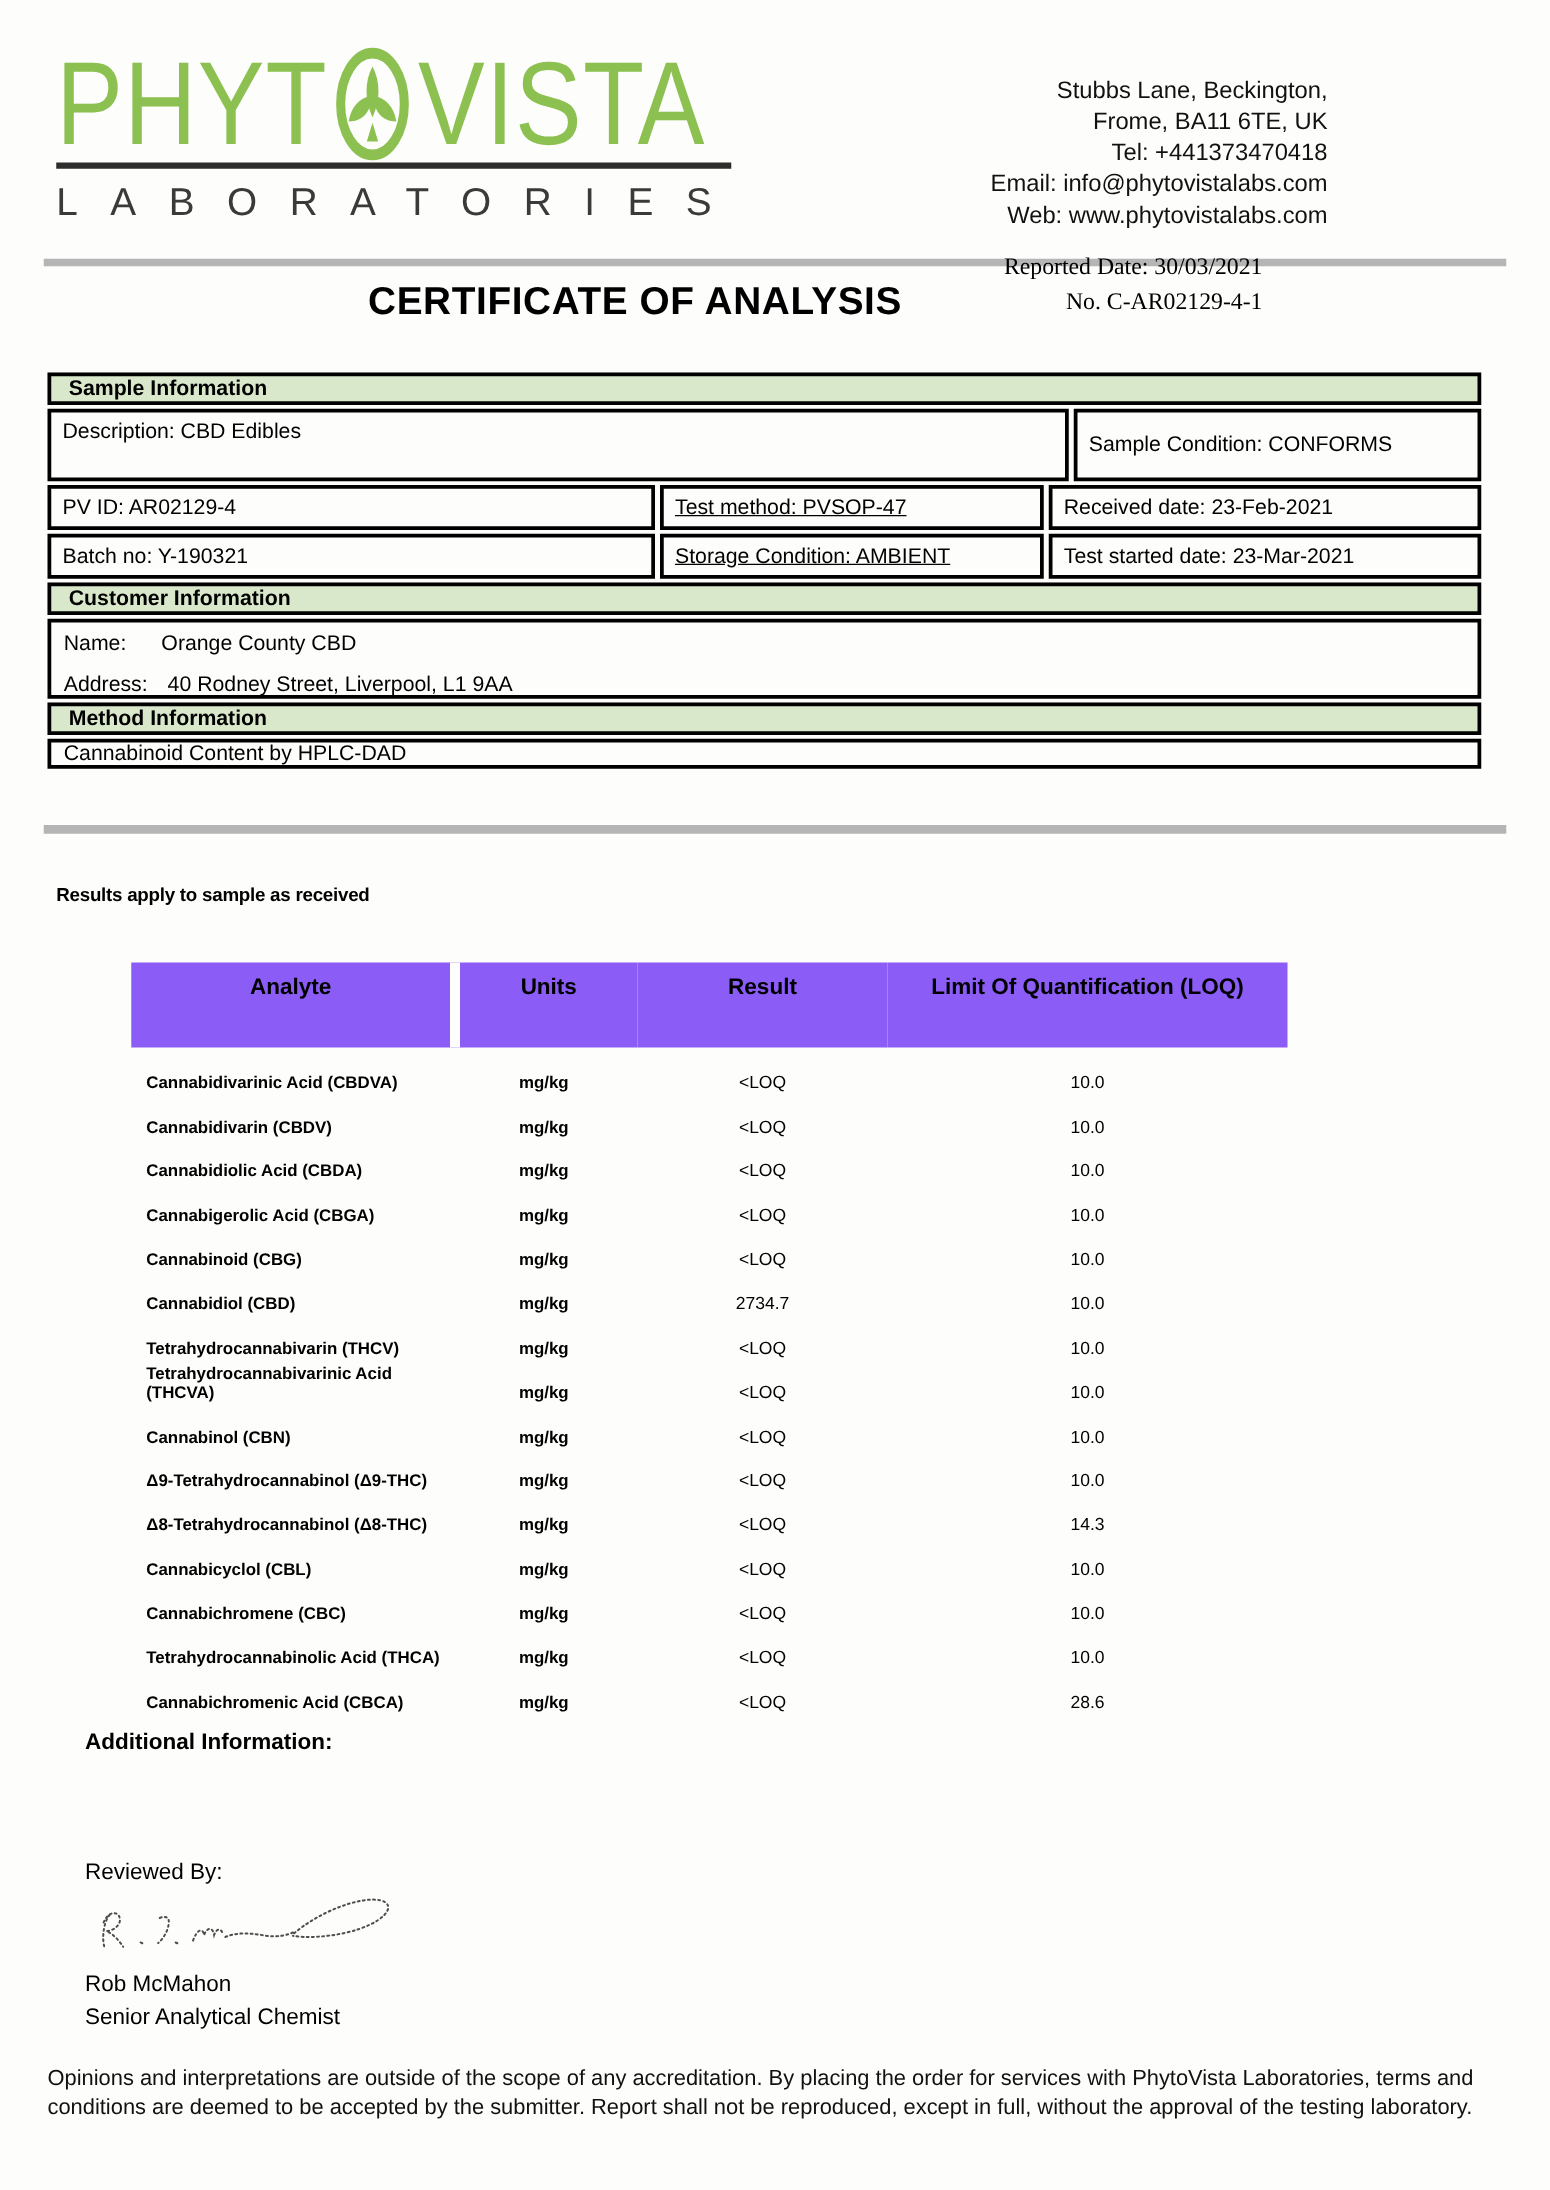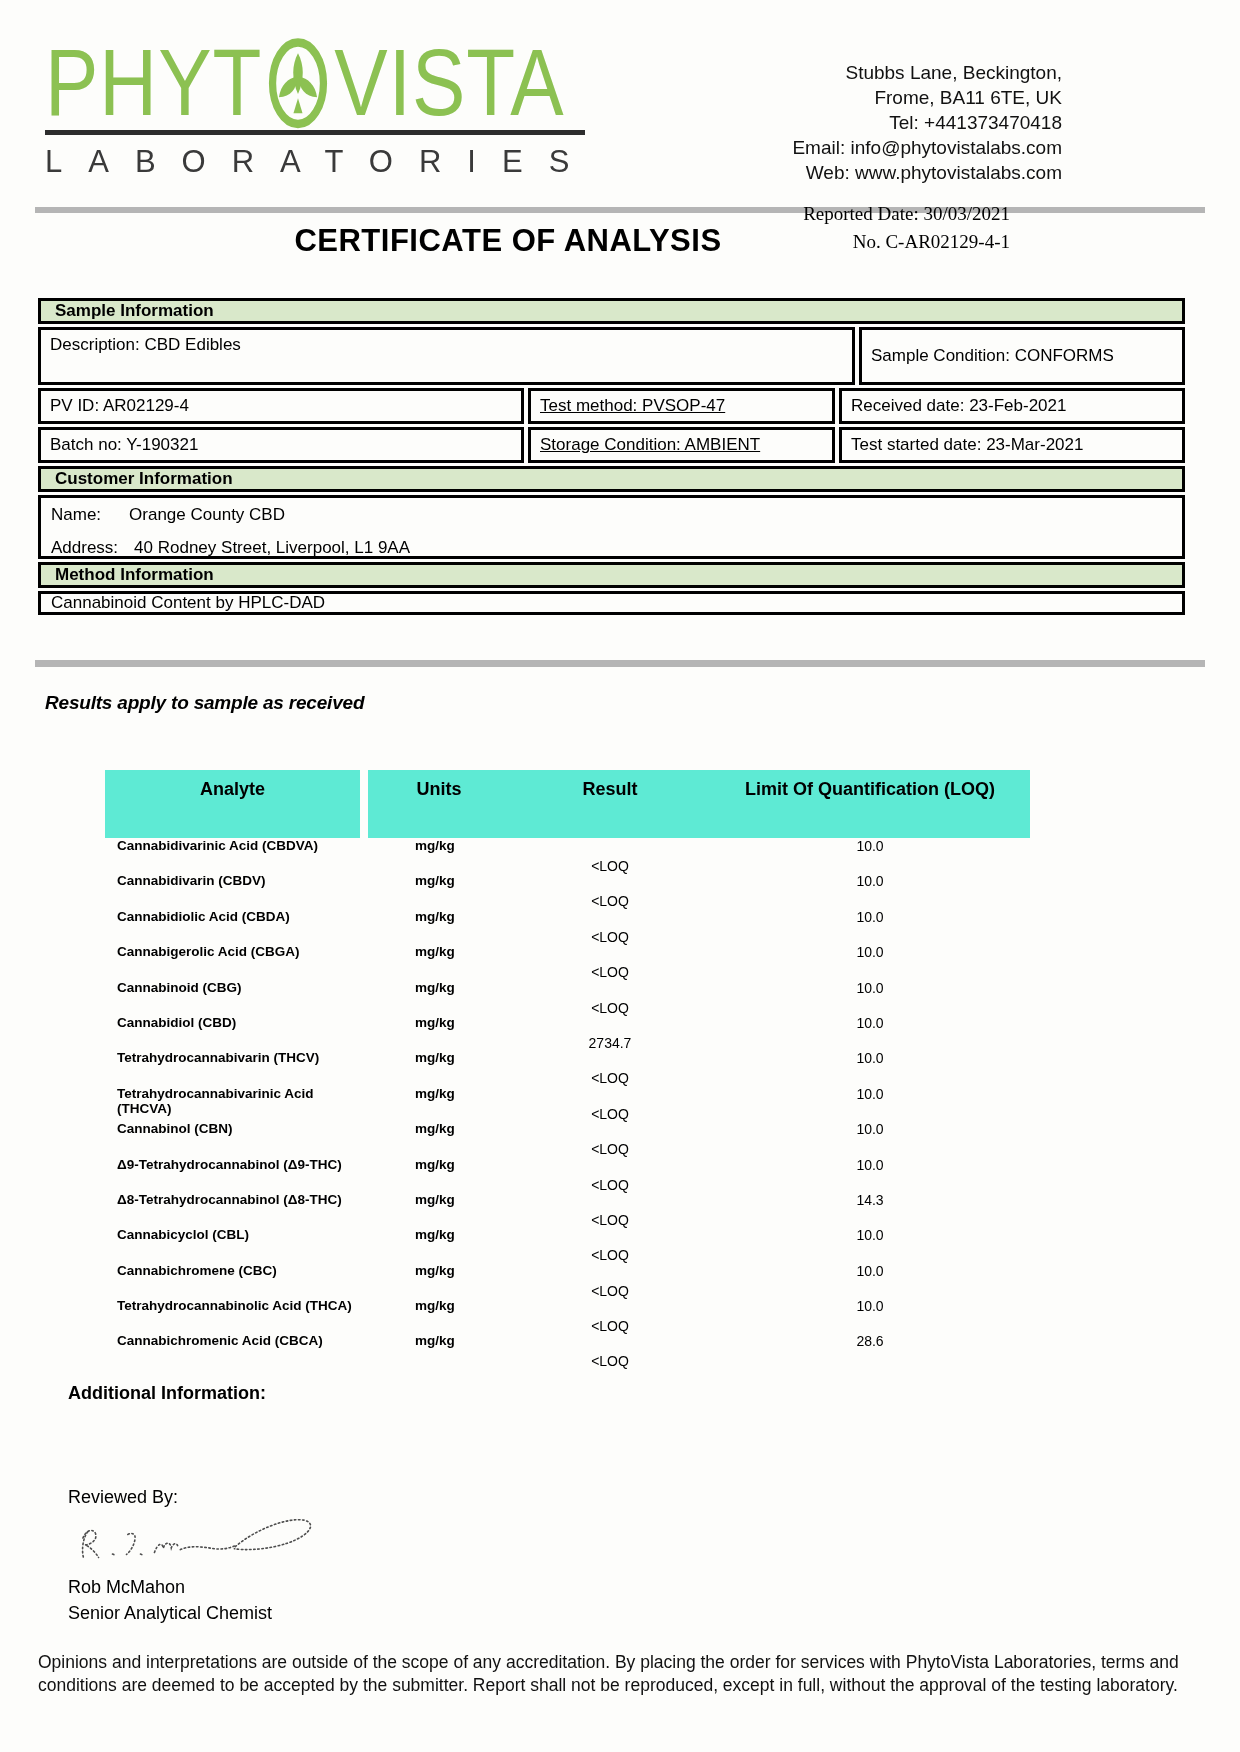--- a/index.html
+++ b/index.html
@@ -69,37 +69,37 @@
   .mt3 { margin-top:3px; }
   .cust-box { height:64px; padding:8px 10px; }
   .cust-line { line-height:18px; }
   .cust-line + .cust-line { margin-top:15px; }
   .lbl-gap-name { display:inline-block; margin-left:28px; }
   .lbl-gap-addr { display:inline-block; margin-left:16px; }
   .method-box { height:24px; display:flex; align-items:center; padding:0 10px; }
 
   
   .note {
-    position:absolute; left:45px; top:692px;
-    font-size:19px; font-weight:bold; font-style:italic; letter-spacing:-0.2px;
+    position:absolute; left:45px; top:708px;
+    font-size:15px; font-weight:bold; letter-spacing:-0.2px;
   }
 
   
   .rtable { position:absolute; left:105px; top:770px; width:925px; }
   .rhead { display:flex; height:68px; }
   .rhead .hc {
-    background:#5eead4; font-weight:bold; font-size:18px;
+    background:#8b5cf6; font-weight:bold; font-size:18px;
     text-align:center; padding-top:9px;
   }
   .rhead .hc.gap { border-left:8px solid #fdfdfb; }
   .c1 { width:255px; }
   .c2 { width:150px; }
   .c3 { width:200px; }
   .c4 { flex:1; }
-  .rrow { display:flex; height:35.4px; align-items:flex-start; }
+  .rrow { display:flex; height:35.4px; align-items:flex-end; }
   .rrow .c1 { font-weight:bold; font-size:13.5px; padding-left:12px; }
   .rrow .c2 { font-weight:bold; font-size:13.5px; text-align:center; }
   .rrow .c3 { font-size:14px; text-align:center;margin-top:20px; }
   .rrow .c4 { font-size:14px; text-align:center; }
 
   
   .addl { position:absolute; left:68px; top:1383px; font-size:18px; font-weight:bold; }
   .signoff { position:absolute; left:68px; top:1487px; font-size:18px; }
   .signoff .sig { margin:2px 0 0 4px; transform:rotate(-2deg); }
   .signoff .nm { line-height:24px; margin-top:2px; }

